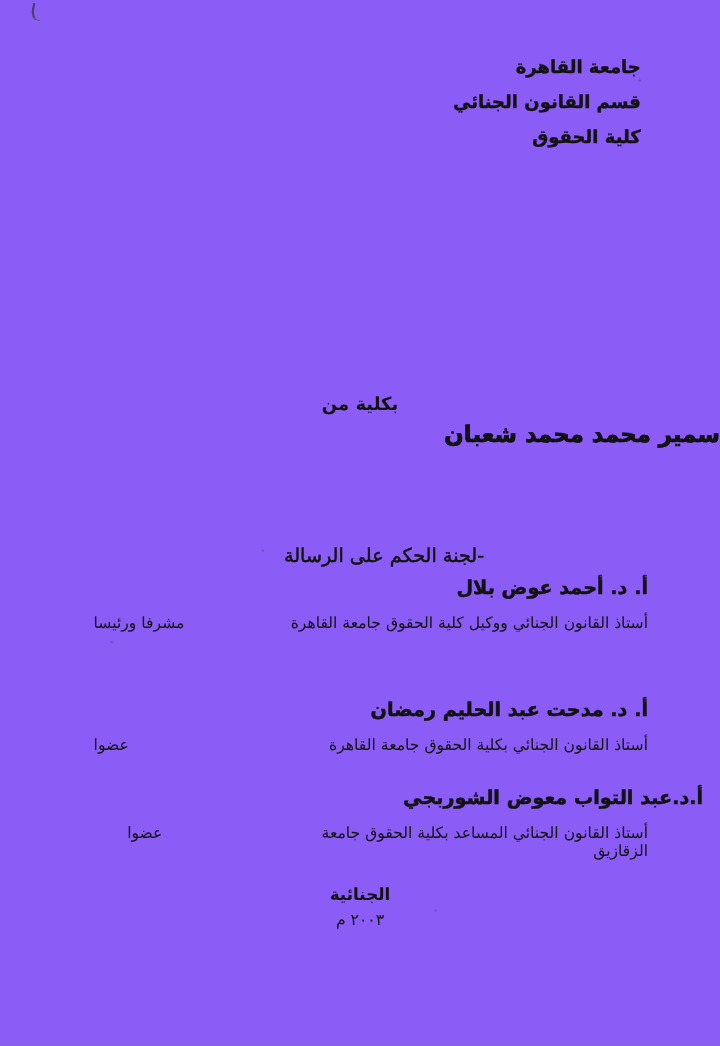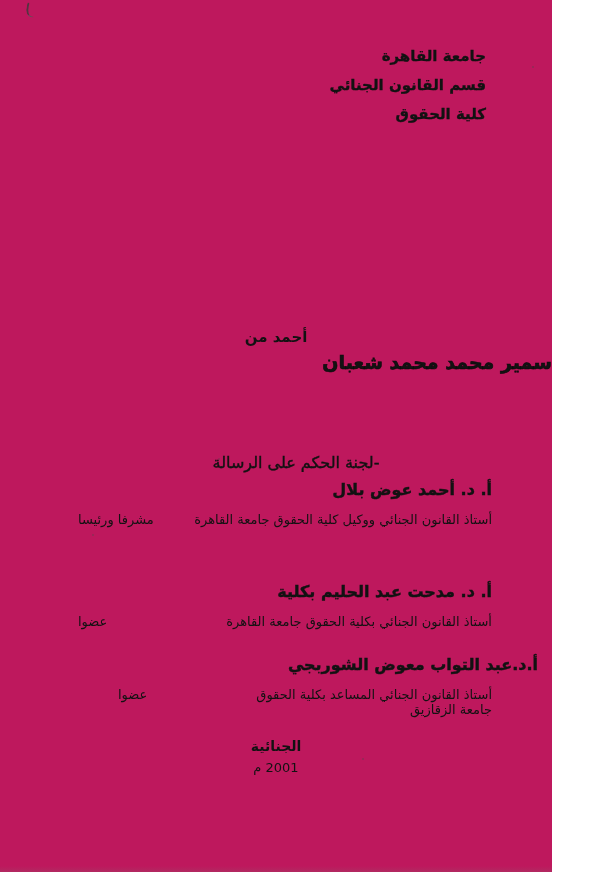--- a/index.html
+++ b/index.html
@@ -2,23 +2,23 @@
 <html lang="ar"><head>
 <meta charset="utf-8">
 <style>
   html, body {
     margin: 0;
     padding: 0;
     background: #ffffff;
   }
   .page {
     position: relative;
-    width: 552px;
+    width: 600px;
     height: 872px;
-    background: #be185d;
+    background: #8b5cf6;
     overflow: hidden;
     direction: rtl;
     font-family: "DejaVu Sans", sans-serif;
     color: #121212;
   }
 
   
   .header-block {
     position: absolute;
     top: 42px;
@@ -99,21 +99,21 @@
   }
   .member-line {
     display: flex;
     justify-content: space-between;
     align-items: baseline;
     font-size: 13px;
   }
   .member-desc { text-align: right; }
   .member-role { text-align: right; }
   .member.m3 .member-desc { padding-left: 0; padding-right: 0; margin-left: 84px; }
-  .member.m3 { left: 106px; right: 60px; margin-left: 12px; }
+  .member.m3 { left: 106px; right: 60px; }
   .member.m3 .member-name { position: relative; right: -46px; }
 
   
   .footer-city {
     position: absolute;
     top: 738px;
     left: 0;
     width: 100%;
     text-align: center;
     font-size: 14px;
@@ -170,46 +170,46 @@
   <div class="speck" style="top:458px; left:218px;"></div>
   <div class="speck" style="top:758px; left:362px;"></div>
 
   <div class="header-block">
     <div>جامعة القاهرة</div>
     <div>قسم القانون الجنائي</div>
     <div>كلية الحقوق</div>
   </div>
 
 
-  <div class="presented-by">أحمد من</div>
+  <div class="presented-by">بكلية من</div>
   <div class="author-name">سمير محمد محمد شعبان</div>
 
   <div class="committee-heading">-لجنة الحكم على الرسالة</div>
 
   <div class="member m1" style="top:480px;">
     <div class="member-name">أ. د. أحمد عوض بلال</div>
     <div class="member-line">
       <span class="member-desc">أستاذ القانون الجنائي ووكيل كلية الحقوق جامعة القاهرة</span>
       <span class="member-role">مشرفا ورئيسا</span>
     </div>
   </div>
 
   <div class="member m2" style="top:582px;">
-    <div class="member-name">أ. د. مدحت عبد الحليم بكلية</div>
+    <div class="member-name">أ. د. مدحت عبد الحليم رمضان</div>
     <div class="member-line">
       <span class="member-desc">أستاذ القانون الجنائي بكلية الحقوق جامعة القاهرة</span>
       <span class="member-role">عضوا</span>
     </div>
   </div>
 
   <div class="member m3" style="top:655px;">
     <div class="member-name">أ.د.عبد التواب معوض الشوربجي</div>
     <div class="member-line">
       <span class="member-desc">أستاذ القانون الجنائي المساعد بكلية الحقوق جامعة الزقازيق</span>
       <span class="member-role">عضوا</span>
     </div>
   </div>
 
   <div class="footer-city">الجنائية</div>
-  <div class="footer-year">2001 م</div>
+  <div class="footer-year">٢٠٠٣ م</div>
 
   <div class="edge-bottom"></div>
 </div>
 
 </body></html>

